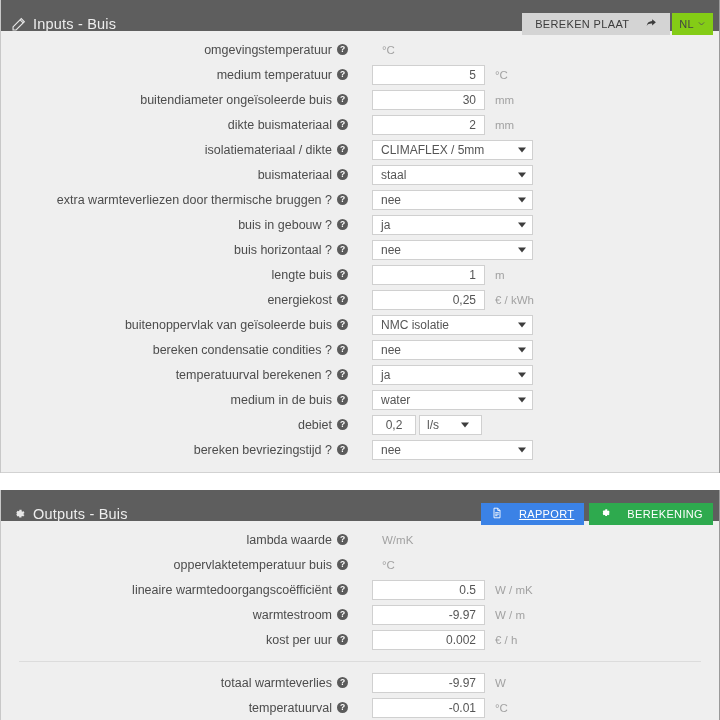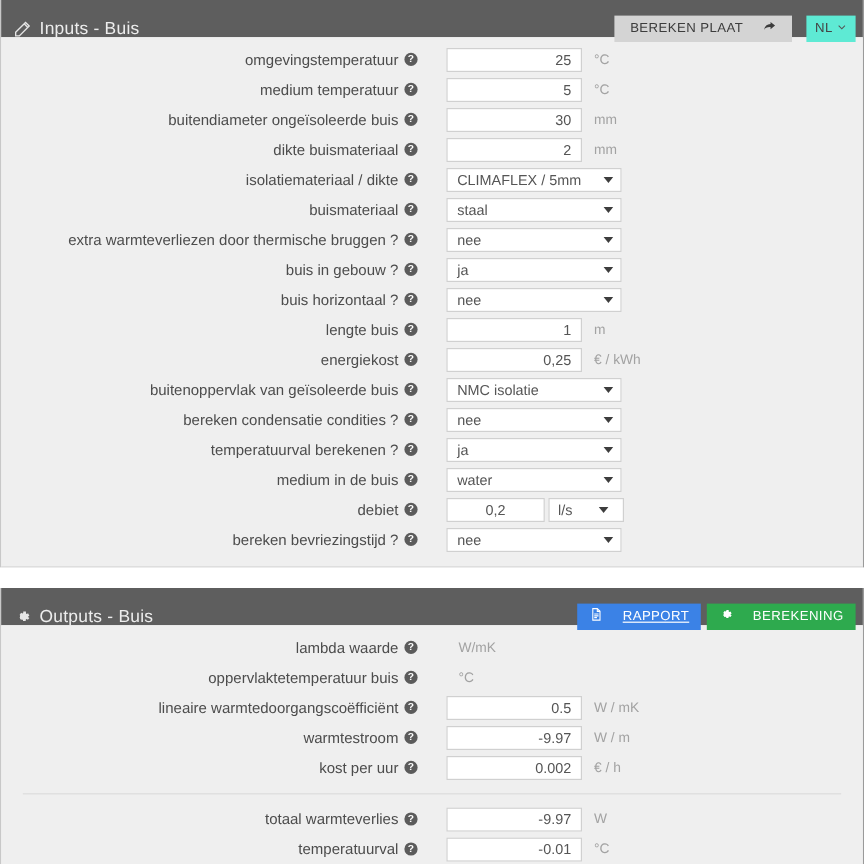--- a/index.html
+++ b/index.html
@@ -43,21 +43,21 @@
     height: 22px;
     padding: 0 10px;
     font-size: 11px;
     letter-spacing: .35px;
     border: none;
     cursor: pointer;
     white-space: nowrap;
     font-family: "Liberation Sans", sans-serif;
   }
   .btn-grey { background: #d4d4d4; color: #3c3c3c; min-width: 148px; }
-  .btn-lang { background: #5eead4; color: #444; min-width: 38px; margin-left: 12px; padding: 0 7px; gap: 3px; }
+  .btn-lang { background: #84cc16; color: #444; min-width: 38px; margin-left: 2px; padding: 0 7px; gap: 3px; }
   .btn-blue { background: #3b82e6; color: #fff; min-width: 100px; text-decoration: underline; }
   .btn-green { background: #2eaa4e; color: #fff; min-width: 100px; margin-left: 5px; }
 
   
   .row {
     display: flex;
     align-items: center;
     height: 25px;
     margin: 0;
   }
@@ -90,27 +90,27 @@
     border: 1px solid #d0d0d0;
     background: #fff;
     font-size: 12px;
     color: #555;
     text-align: right;
     padding: 0 8px 0 4px;
     font-family: "Liberation Sans", sans-serif;
     outline: none;
   }
   input.num-small {
-    width: 82px;
+    width: 44px;
     text-align: center;
     padding: 0 4px;
   }
   .sel {
     position: relative;
-    width: 146px; height: 20px;
+    width: 161px; height: 20px;
     border: 1px solid #d0d0d0;
     background: #fff;
     font-size: 12px;
     color: #555;
     display: flex; align-items: center;
     padding: 0 18px 0 8px;
     cursor: pointer;
     white-space: nowrap; overflow: hidden;
   }
   .sel.small { width: 63px; margin-left: 3px; padding-left: 7px; }
@@ -173,21 +173,20 @@
       </button>
     </div>
 
     <div class="panel-body" id="inputs-rows">
         <div class="row">
           <div class="label">
             <span>omgevingstemperatuur</span>
             <span class="help">?</span>
           </div>
           <div class="field">
-            <input type="text" class="num" value="25" style="">
             <span class="unit">°C</span>
           </div>
         </div>
         <div class="row">
           <div class="label">
             <span>medium temperatuur</span>
             <span class="help">?</span>
           </div>
           <div class="field">
             <input type="text" class="num" value="5" style="">

